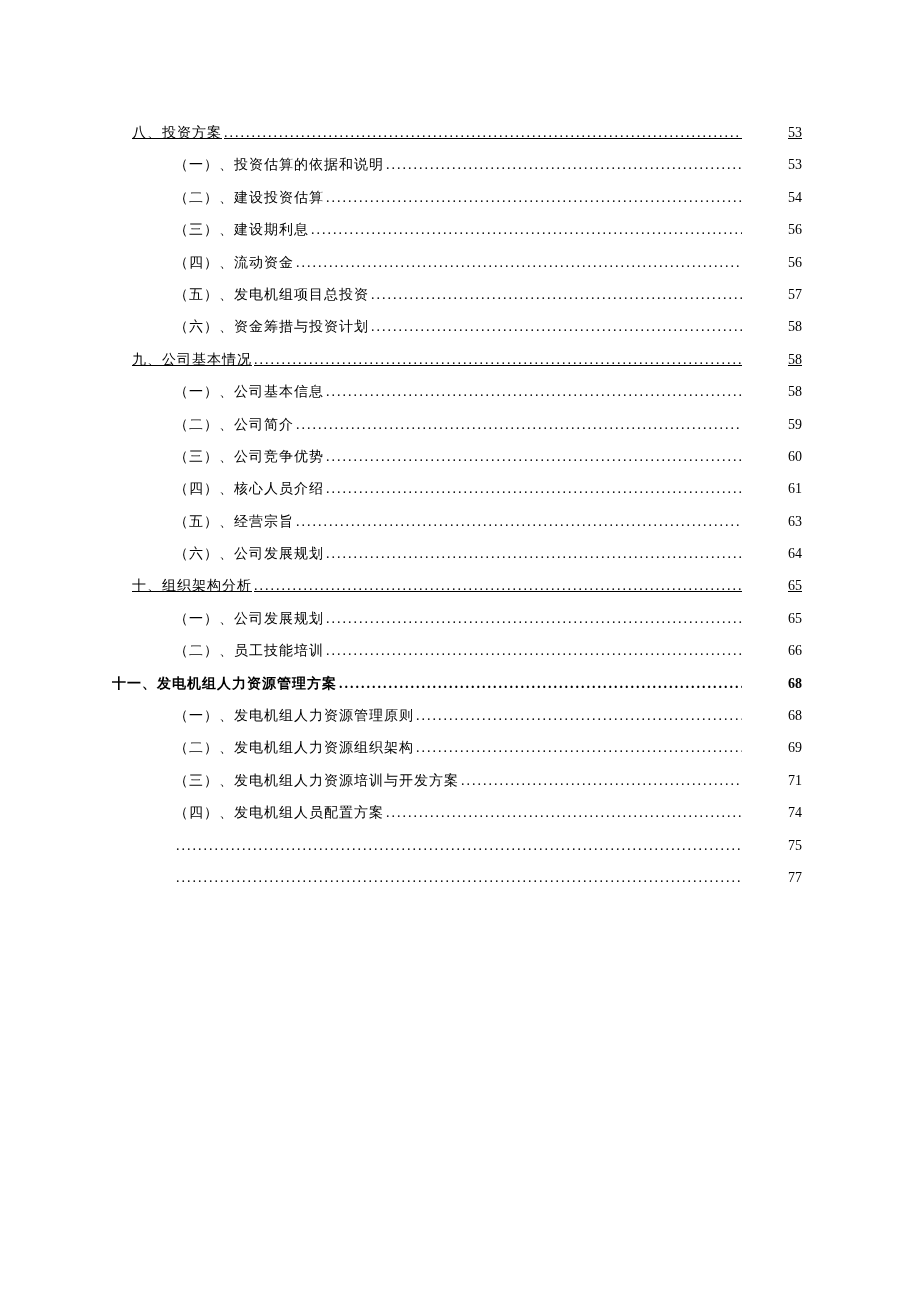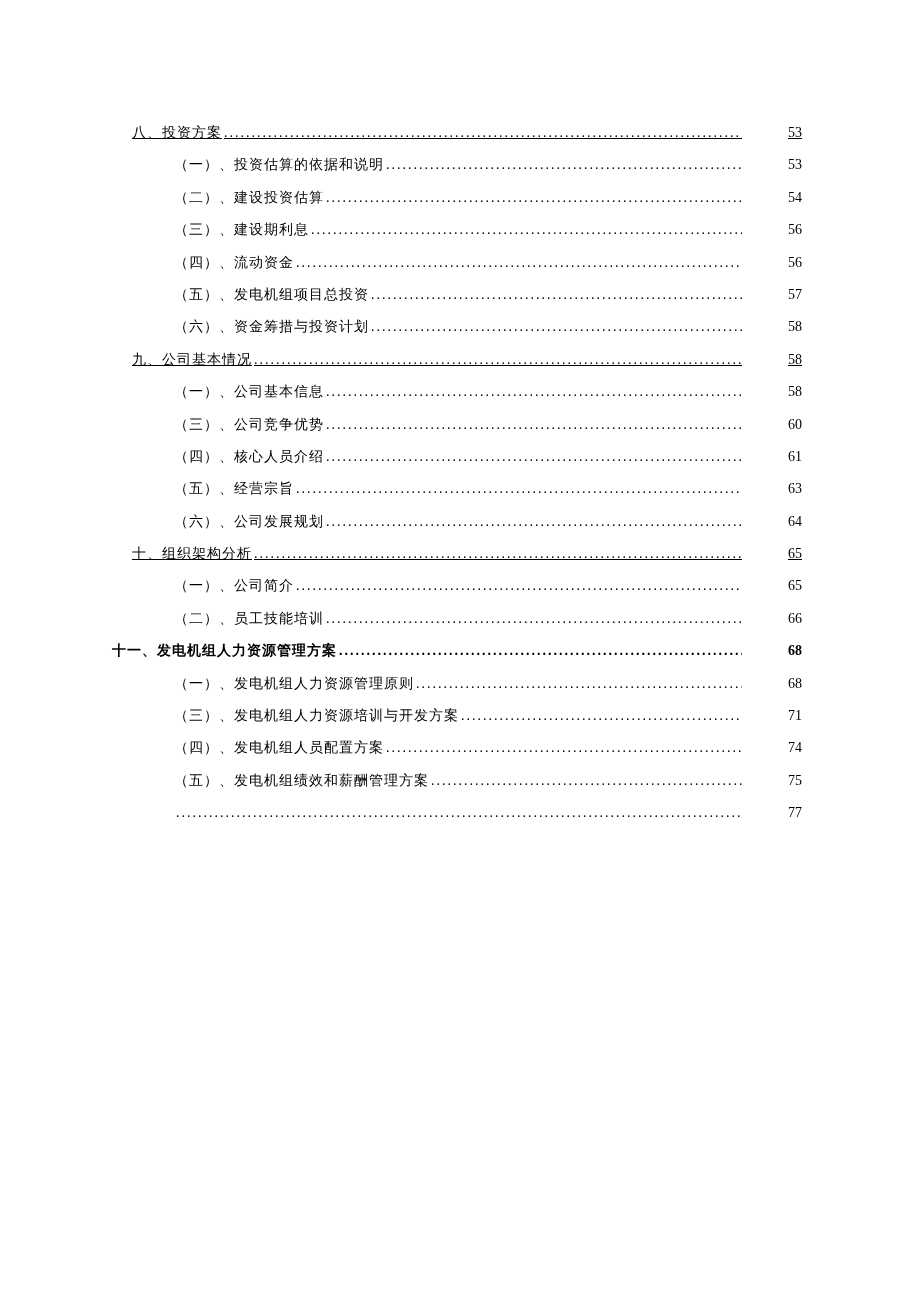--- a/index.html
+++ b/index.html
@@ -99,20 +99,25 @@
       <span class="toc-title">九、公司基本情况</span>
       <span class="toc-dots"></span>
       <span class="toc-page">58</span>
     </div>
     <div class="toc-entry level-2">
       <span class="toc-title">（一）、公司基本信息</span>
       <span class="toc-dots"></span>
       <span class="toc-page">58</span>
     </div>
     <div class="toc-entry level-2">
+      <span class="toc-title">（二）、公司简介</span>
+      <span class="toc-dots"></span>
+      <span class="toc-page">59</span>
+    </div>
+    <div class="toc-entry level-2">
       <span class="toc-title">（三）、公司竞争优势</span>
       <span class="toc-dots"></span>
       <span class="toc-page">60</span>
     </div>
     <div class="toc-entry level-2">
       <span class="toc-title">（四）、核心人员介绍</span>
       <span class="toc-dots"></span>
       <span class="toc-page">61</span>
     </div>
     <div class="toc-entry level-2">
@@ -124,51 +129,55 @@
       <span class="toc-title">（六）、公司发展规划</span>
       <span class="toc-dots"></span>
       <span class="toc-page">64</span>
     </div>
     <div class="toc-entry level-1">
       <span class="toc-title">十、组织架构分析</span>
       <span class="toc-dots"></span>
       <span class="toc-page">65</span>
     </div>
     <div class="toc-entry level-2">
-      <span class="toc-title">（一）、公司简介</span>
+      <span class="toc-title">（一）、公司发展规划</span>
       <span class="toc-dots"></span>
       <span class="toc-page">65</span>
     </div>
     <div class="toc-entry level-2">
       <span class="toc-title">（二）、员工技能培训</span>
       <span class="toc-dots"></span>
       <span class="toc-page">66</span>
     </div>
     <div class="toc-entry level-1-alt">
       <span class="toc-title">十一、发电机组人力资源管理方案</span>
       <span class="toc-dots"></span>
       <span class="toc-page">68</span>
     </div>
     <div class="toc-entry level-2">
       <span class="toc-title">（一）、发电机组人力资源管理原则</span>
       <span class="toc-dots"></span>
       <span class="toc-page">68</span>
     </div>
     <div class="toc-entry level-2">
+      <span class="toc-title">（二）、发电机组人力资源组织架构</span>
+      <span class="toc-dots"></span>
+      <span class="toc-page">69</span>
+    </div>
+    <div class="toc-entry level-2">
       <span class="toc-title">（三）、发电机组人力资源培训与开发方案</span>
       <span class="toc-dots"></span>
       <span class="toc-page">71</span>
     </div>
     <div class="toc-entry level-2">
       <span class="toc-title">（四）、发电机组人员配置方案</span>
       <span class="toc-dots"></span>
       <span class="toc-page">74</span>
     </div>
     <div class="toc-entry level-2">
-      <span class="toc-title">（五）、发电机组绩效和薪酬管理方案</span>
       <span class="toc-dots"></span>
       <span class="toc-page">75</span>
     </div>
     <div class="toc-entry level-2">
       <span class="toc-dots"></span>
       <span class="toc-page">77</span>
     </div>
   </div>
 
 </body></html>

